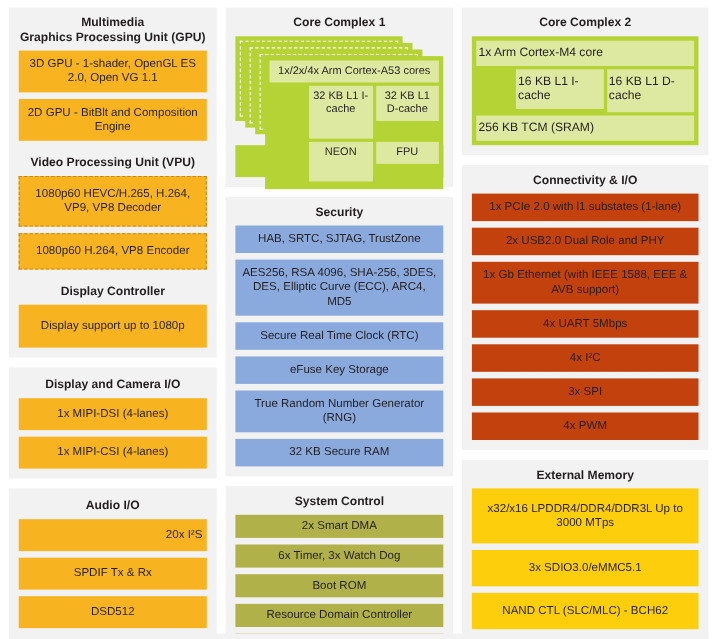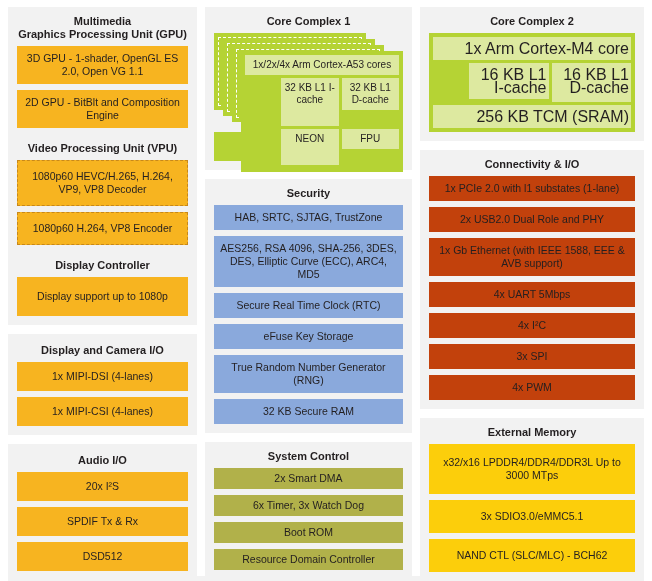--- a/index.html
+++ b/index.html
@@ -113,22 +113,22 @@
   .cell-row { display: flex; gap: 3px; margin-bottom: 3px; padding-left: 36px; }
   .cell-row .cell { flex: 1; margin-bottom: 0; }
 
   
   .cc2-outer {
     background: #b5d334;
     padding: 4px;
   }
   .cc2-outer .cell {
     background: #dde9a0;
-    text-align: right;
-    font-size: 16px;
+    text-align: left;
+    font-size: 11px;
     line-height: 13px;
     padding: 5px 2px;
     margin-bottom: 3px;
   }
   .cc2-outer .cell:last-child { margin-bottom: 0; }
   .footer-bar {
     position: absolute;
     left: 8px; right: 8px; bottom: 0;
     height: 5px;
     background: #f2f2f2;
@@ -159,21 +159,21 @@
       </div>
 
       <div class="panel">
         <div class="panel-title">Display and Camera I/O</div>
         <div class="box orange" style="padding:8px 4px;">1x MIPI-DSI (4-lanes)</div>
         <div class="box orange" style="padding:8px 4px;">1x MIPI-CSI (4-lanes)</div>
       </div>
 
       <div class="panel">
         <div class="panel-title">Audio I/O</div>
-        <div class="box orange" style="padding:8px 4px;">20x I²S</div>
+        <div class="box orange" style="padding:8px 4px;text-align:right;">20x I²S</div>
         <div class="box orange" style="padding:8px 4px;">SPDIF Tx &amp; Rx</div>
         <div class="box orange" style="padding:8px 4px;">DSD512</div>
         <div class="box orange" style="padding:8px 4px;">8-ch. PDM Mic</div>
       </div>
 
     </div>
 
     <div class="col col-mid">
 
       <div class="panel">

